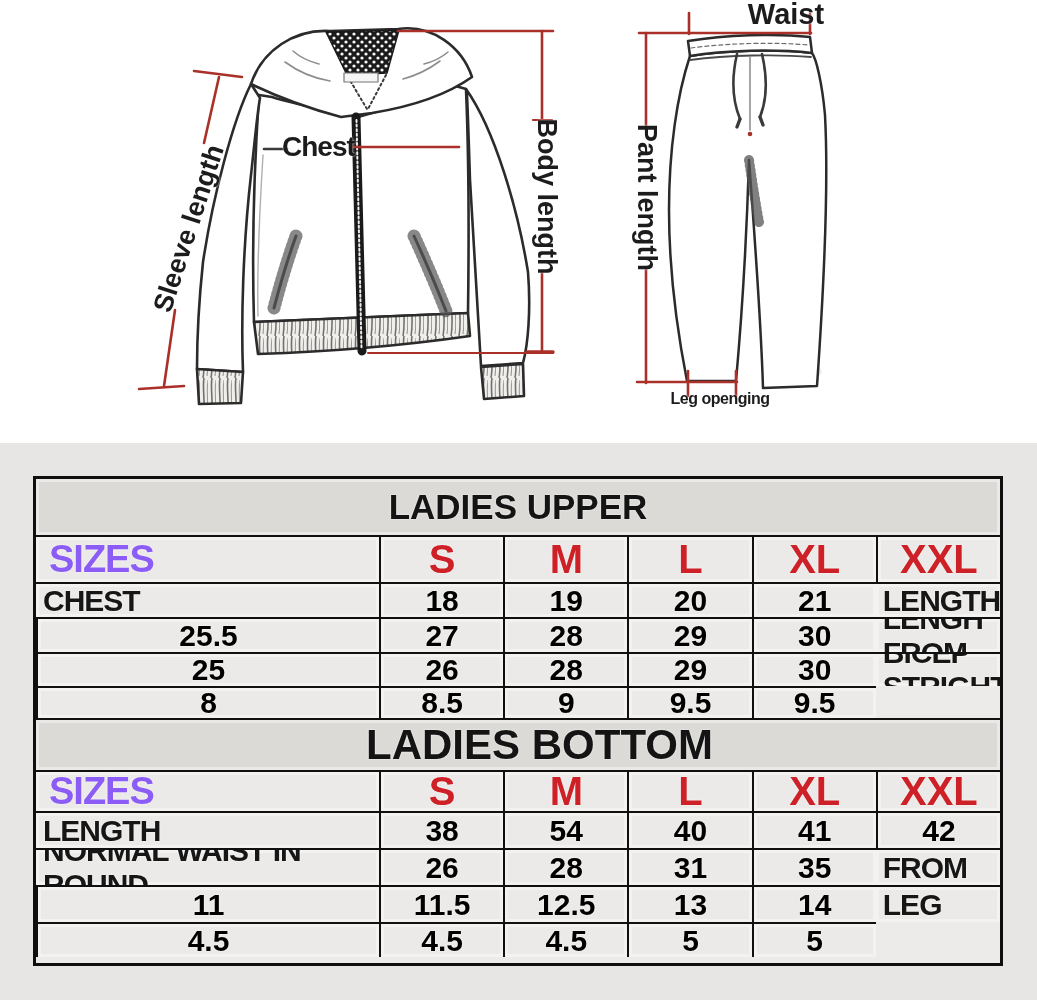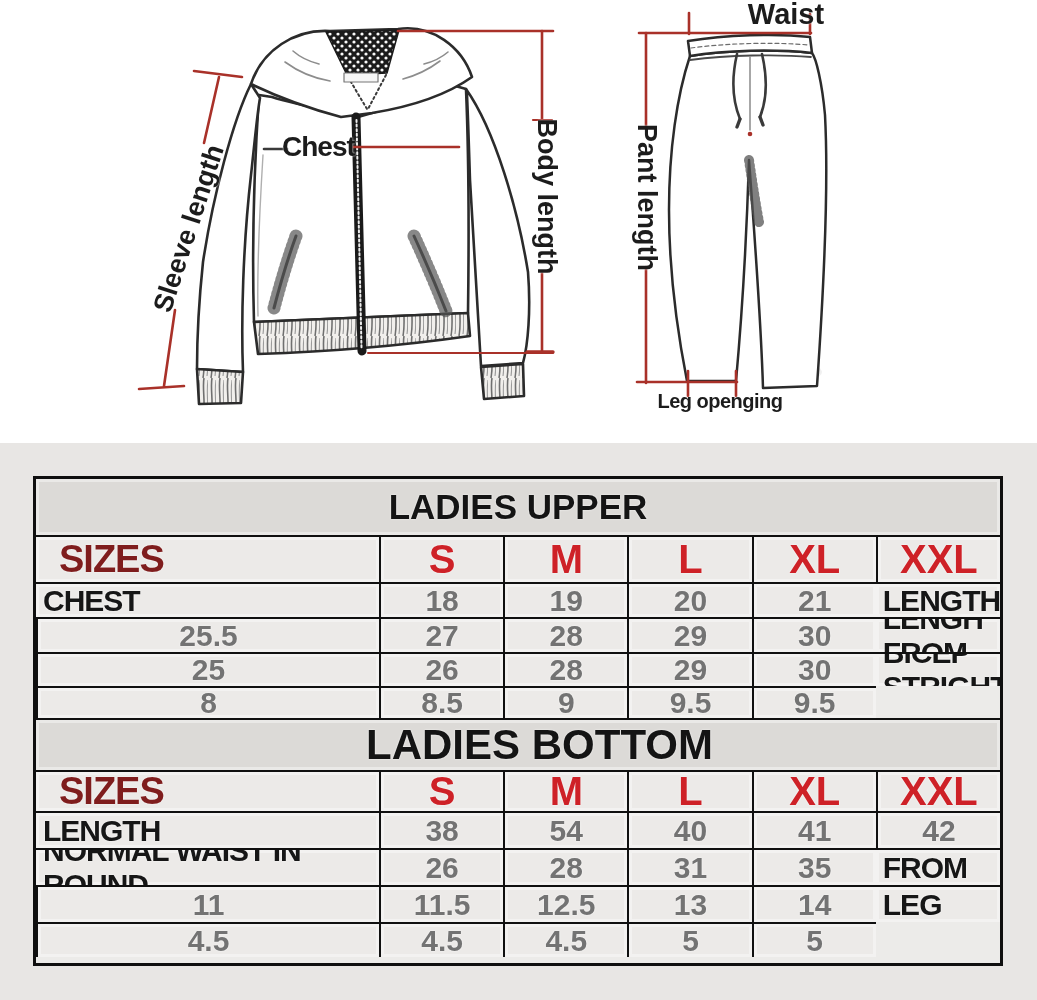--- a/index.html
+++ b/index.html
@@ -42,25 +42,25 @@
     grid-column:1/-1;justify-content:center;background:#dcdad7;
     font-weight:700;color:#141414;letter-spacing:0px;
   }
   .h-upper{font-size:35px;}
   .h-bottom{font-size:42px;padding-left:43px;}
   .rowlabel{
     padding-left:7px;font-weight:700;font-size:30px;color:#161616;
     letter-spacing:-1px;
   }
   .sizes-label{
-    padding-left:23px;font-weight:700;font-size:38px;color:#7f1d1d;
+    padding-left:13px;font-weight:700;font-size:38px;color:#8b5cf6;
     letter-spacing:-1px;
   }
   .sz{justify-content:center;font-weight:700;font-size:40px;color:#ce2127;}
-  .val{justify-content:center;font-weight:700;font-size:30px;color:#737373;}
+  .val{justify-content:center;font-weight:700;font-size:30px;color:#000000;}
 </style>
 </head>
 <body>
 
 <div class="bottom-bg"></div>
 
 <div class="figure-area">
 
   <svg width="1037" height="445" viewBox="0 0 1037 445">
     <defs>
@@ -169,21 +169,21 @@
   <div class="fig-label rotSleeve" style="left:89px;top:215px;width:200px;font-size:27px;">Sleeve length</div>
 
   <div class="fig-label" style="left:282px;top:133px;width:72px;font-size:28px;letter-spacing:-1px;">Chest</div>
 
   <div class="fig-label rot90" style="left:446px;top:183px;width:200px;font-size:27px;">Body length</div>
 
   <div class="fig-label" style="left:736px;top:0px;width:100px;font-size:29px;">Waist</div>
 
   <div class="fig-label rot90" style="left:546px;top:184px;width:200px;font-size:27px;">Pant length</div>
 
-  <div class="fig-label" style="left:650px;top:391px;width:140px;font-size:20px;letter-spacing:-0.5px;">Leg openging</div>
+  <div class="fig-label" style="left:650px;top:391px;width:140px;font-size:16px;letter-spacing:-0.5px;">Leg openging</div>
 </div>
 
 <div class="size-table">
 
   <div class="cell header h-upper">LADIES UPPER</div>
 
   <div class="cell bt sizes-label">SIZES</div>
   <div class="cell bt bl sz">S</div>
   <div class="cell bt bl sz">M</div>
   <div class="cell bt bl sz">L</div>

